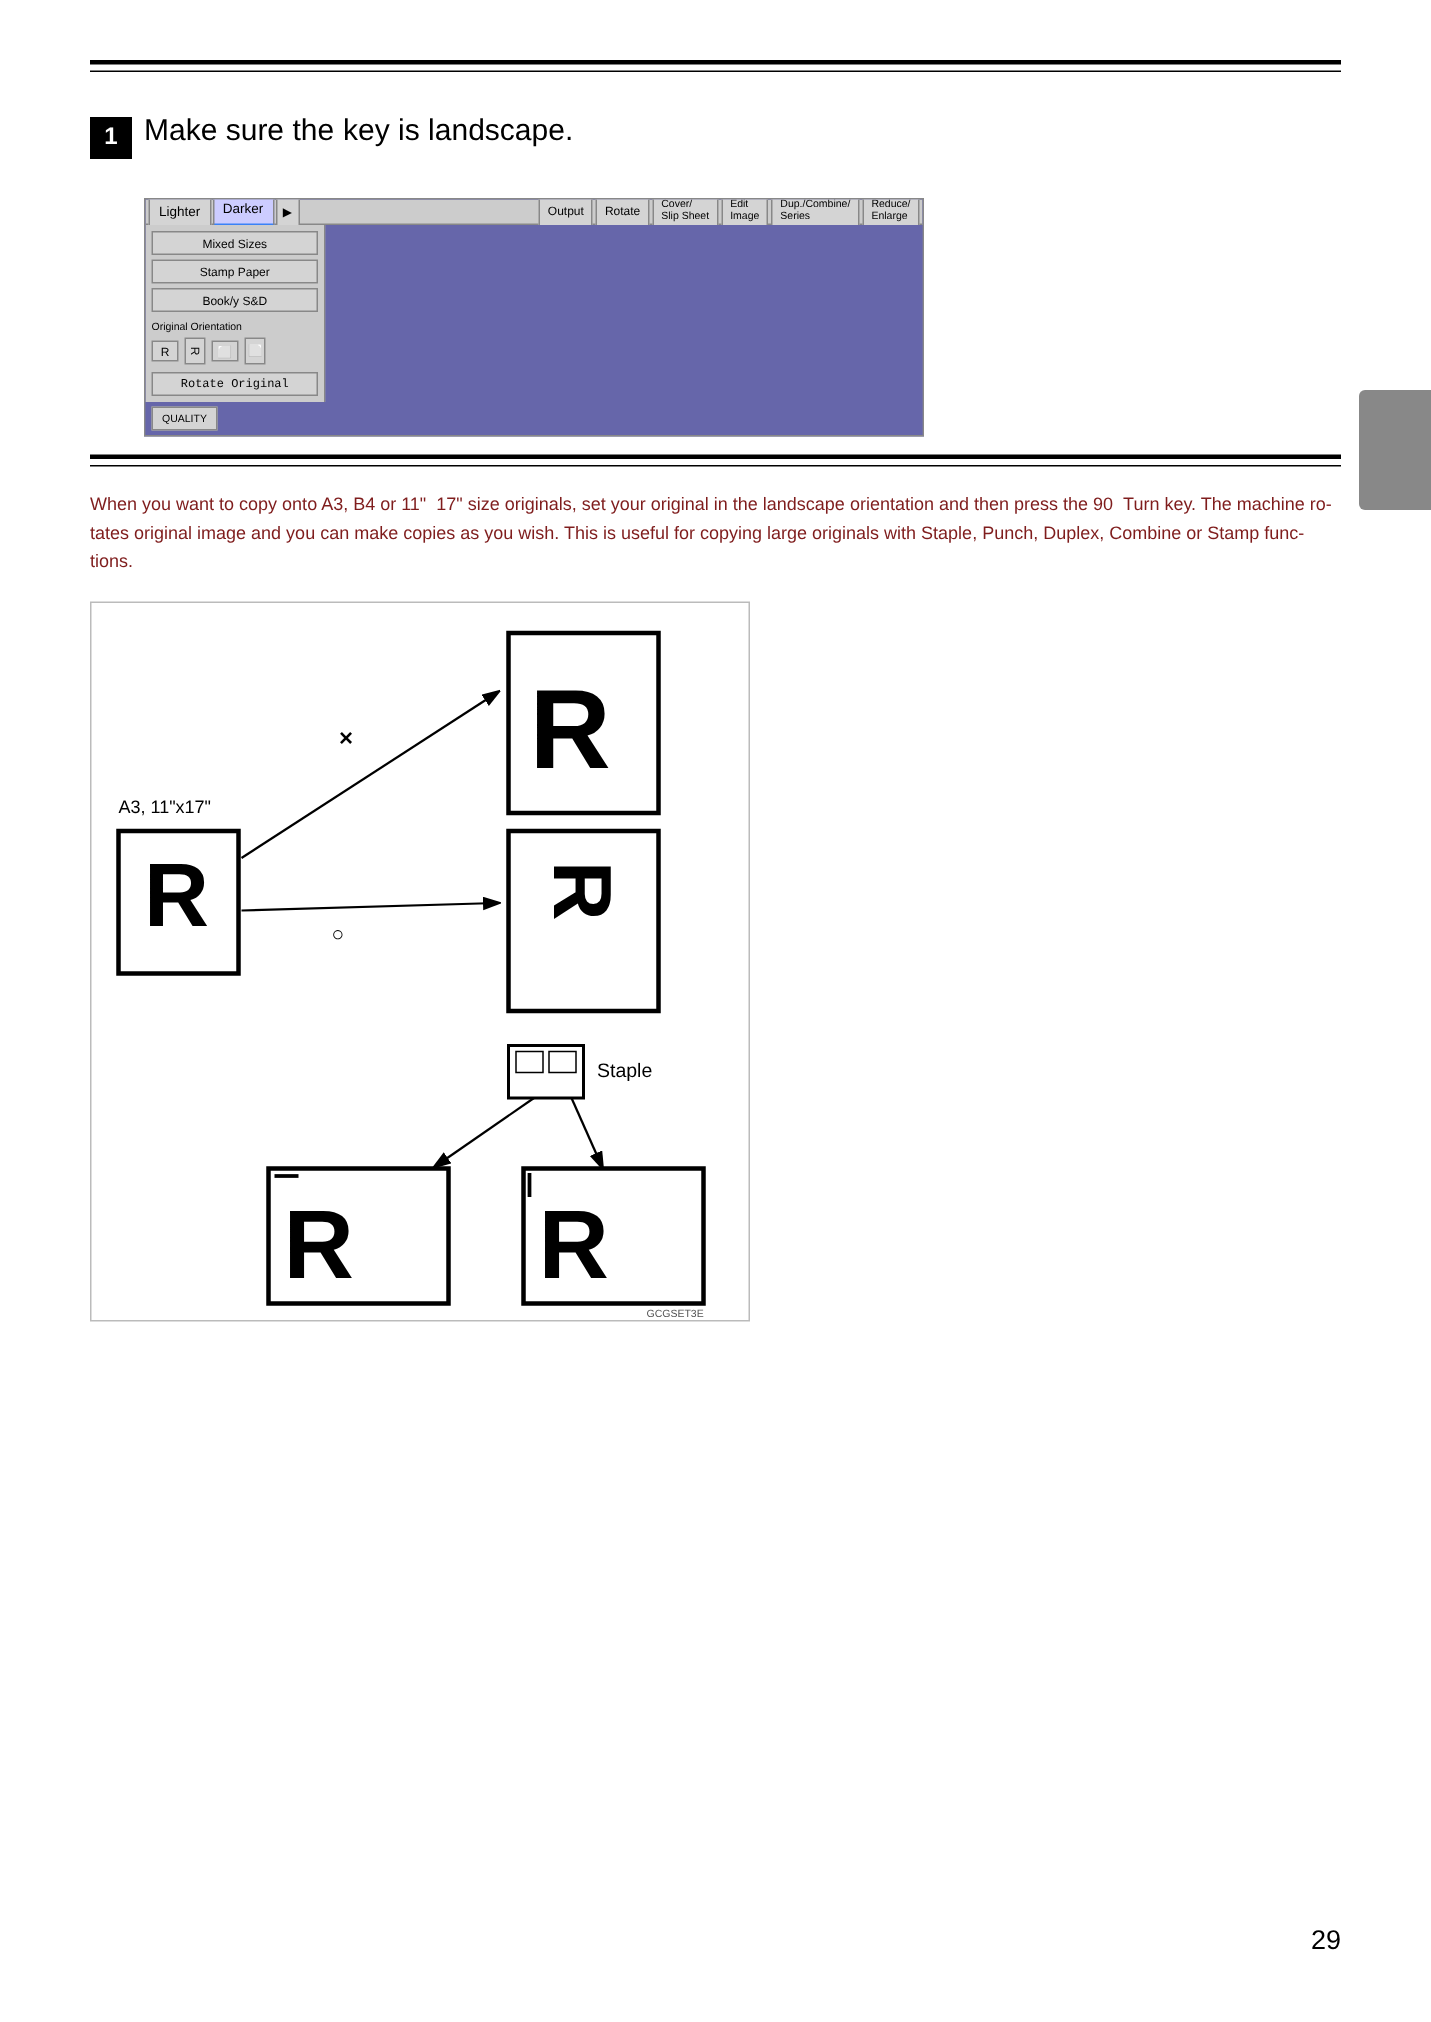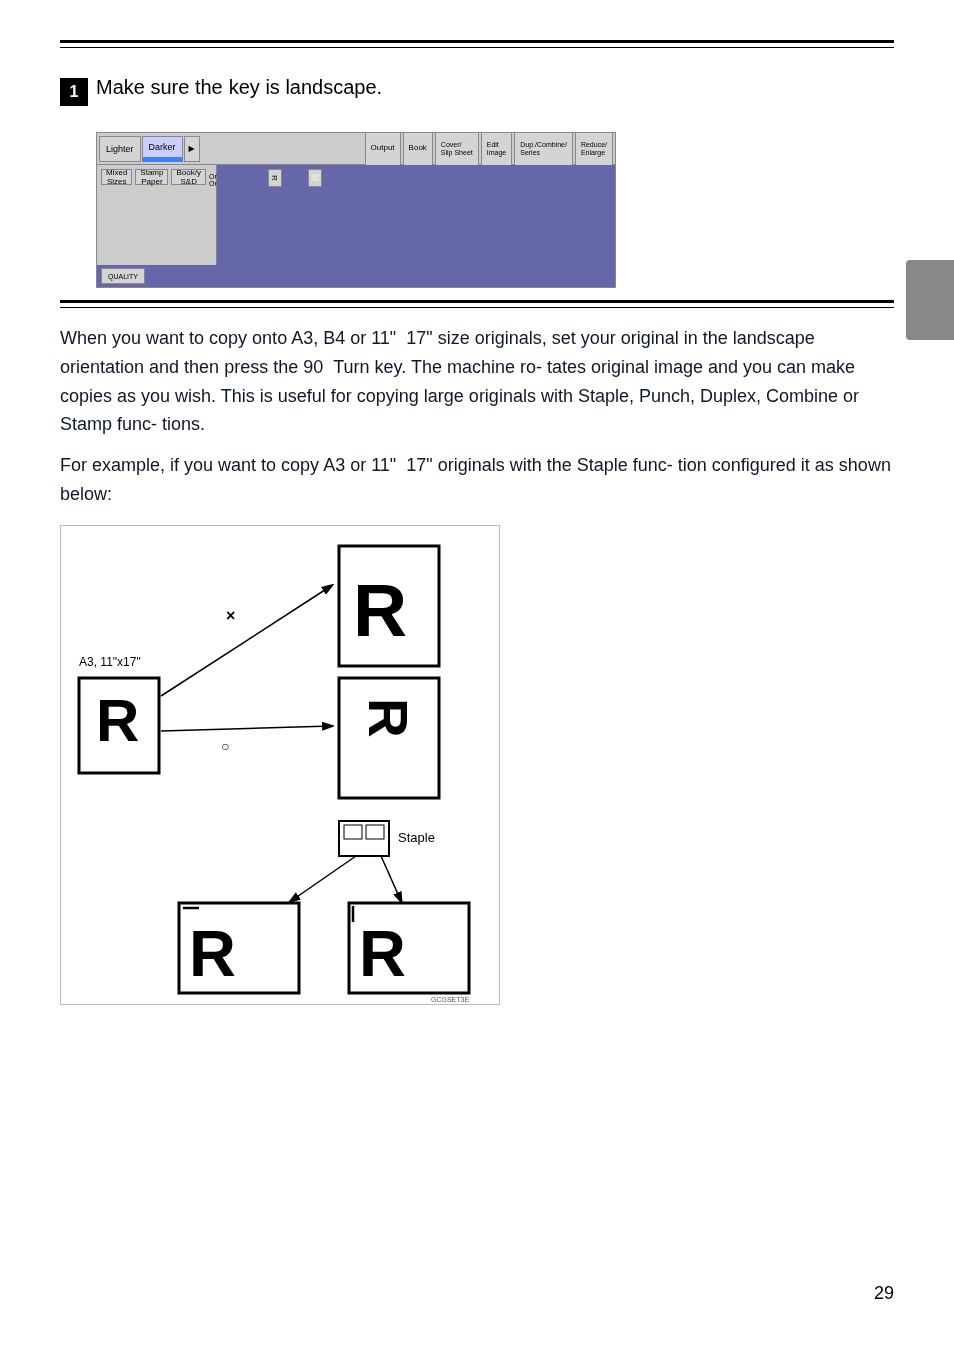--- a/index.html
+++ b/index.html
@@ -71,21 +71,21 @@
       background: #6666aa;
       margin: 0 0 12px 36px;
       padding: 0;
       overflow: hidden;
     }
     .ui-toolbar {
       display: flex;
       align-items: stretch;
       background: #cccccc;
       border-bottom: 1px solid #888;
-      height: 32px;
+      height: 17px;
       padding: 0 2px;
       gap: 2px;
     }
     .ui-toolbar-left {
       display: flex;
       align-items: center;
       gap: 1px;
     }
     .ui-tab {
       background: #d4d4d4;
@@ -136,21 +136,21 @@
     .ui-content {
       display: flex;
       min-height: 100px;
     }
     .ui-left-panel {
       width: 120px;
       background: #cccccc;
       border-right: 1px solid #888;
       padding: 4px;
       display: flex;
-      flex-direction: row;
+      flex-direction: column;
       gap: 3px;
     }
     .ui-left-btn {
       background: #d4d4d4;
       border: 1px solid #888;
       font-size: 8px;
       padding: 2px 4px;
       text-align: center;
       cursor: pointer;
       height: 16px;
@@ -206,23 +206,23 @@
       border-top: 3px solid #000;
       margin: 10px 0 4px 0;
     }
     .section-separator-thin {
       border-top: 1px solid #000;
       margin-bottom: 16px;
     }
 
     
     .body-text {
-      font-size: 18px;
+      font-size: 12px;
       line-height: 1.6;
-      color: #0f172a;
+      color: #7f1d1d;
       margin-bottom: 12px;
     }
 
     
     .page-number {
       position: absolute;
       bottom: 44px;
       right: 60px;
       font-size: 18px;
       font-weight: normal;
@@ -277,21 +277,21 @@
         </div>
         <div class="ui-tab active">
           <span>Darker</span>
         </div>
         <div class="ui-tab-arrow">
           <span>▶</span>
         </div>
       </div>
       <div class="ui-toolbar-right">
         <div class="ui-btn"><span>Output</span></div>
-        <div class="ui-btn"><span>Book</span></div>
+        <div class="ui-btn"><span>Rotate</span></div>
         <div class="ui-btn" style="white-space:pre-line;line-height:1.1;font-size:7px;">Cover/<br>Slip Sheet</div>
         <div class="ui-btn" style="white-space:pre-line;line-height:1.1;font-size:7px;">Edit<br>Image</div>
         <div class="ui-btn" style="white-space:pre-line;line-height:1.1;font-size:7px;">Dup./Combine/<br>Series</div>
         <div class="ui-btn" style="white-space:pre-line;line-height:1.1;font-size:7px;">Reduce/<br>Enlarge</div>
       </div>
     </div>
 
     <div class="ui-content">
       <div class="ui-left-panel">
         <div class="ui-left-btn">
@@ -327,24 +327,20 @@
   <div class="section-separator"></div>
   <div class="section-separator-thin"></div>
 
   <p class="body-text">
     When you want to copy onto A3, B4 or 11"&nbsp;&nbsp;17" size originals, set your original
     in the landscape orientation and then press the 90&nbsp;&nbsp;Turn key. The machine ro-
     tates original image and you can make copies as you wish. This is useful for
     copying large originals with Staple, Punch, Duplex, Combine or Stamp func-
     tions.
   </p>
-  <p class="body-text">
-    For example, if you want to copy A3 or 11"&nbsp;&nbsp;17" originals with the Staple func-
-    tion configured it as shown below:
-  </p>
 
   <div class="diagram-svg-wrap">
     <svg width="440" height="480" viewBox="0 0 440 480">
 
       <text x="18" y="140" font-size="12" font-family="Arial">A3, 11"x17"</text>
 
       <rect x="18" y="152" width="80" height="95" fill="white" stroke="black" stroke-width="3"></rect>
       <text x="35" y="215" font-size="60" font-weight="bold" font-family="Arial">R</text>
 
       <rect x="278" y="20" width="100" height="120" fill="white" stroke="black" stroke-width="3"></rect>

